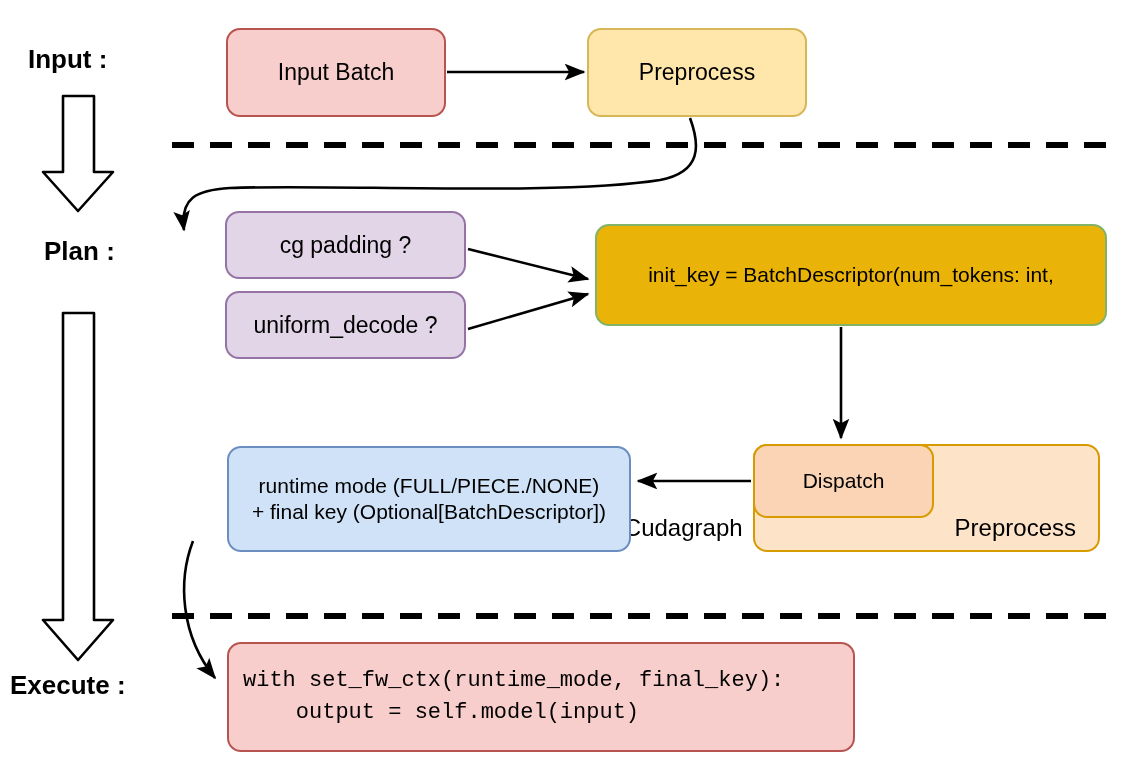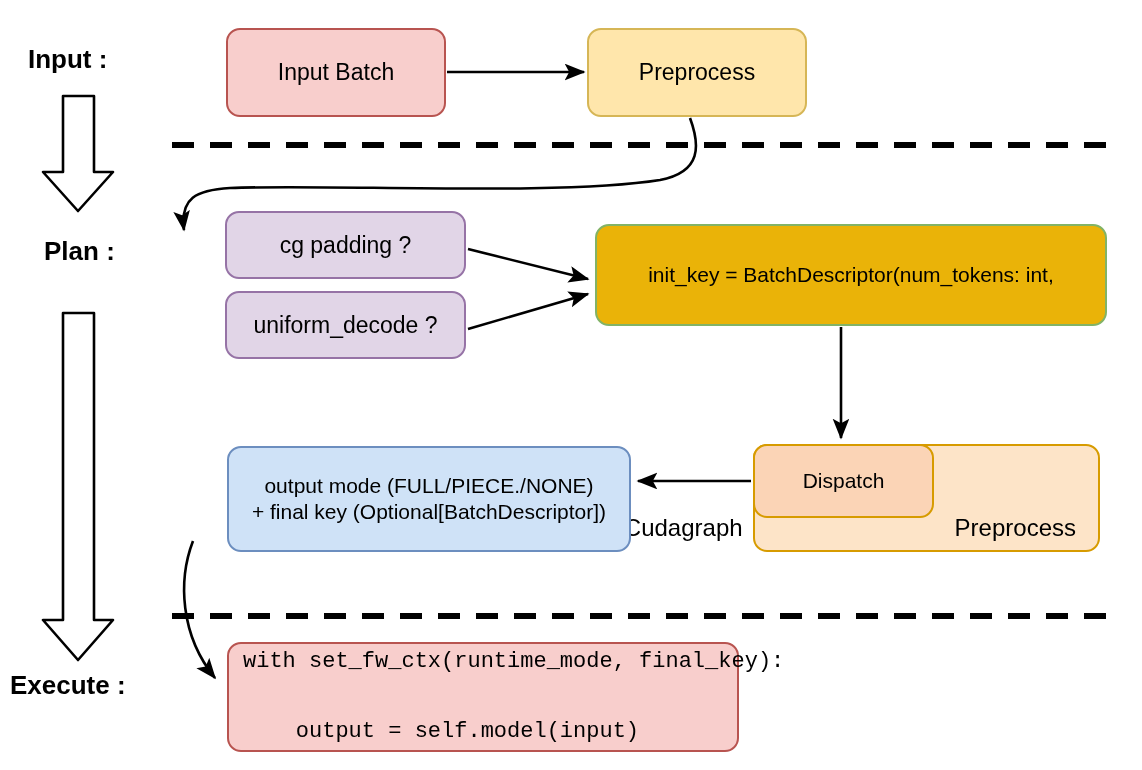--- a/index.html
+++ b/index.html
@@ -126,24 +126,24 @@
     <span style="width:100%; text-align:center; padding-left:176px; box-sizing:border-box;">Preprocess</span>
   </div>
 
   <div class="node" style="left:753px; top:444px; width:181px; height:74px; font-size:21px;
               background:#fbd4b6; border-color:#d79b00;">
     <span>Dispatch</span>
   </div>
 
   <div class="node" style="left:227px; top:446px; width:404px; height:106px; font-size:21px;
               background:#cfe2f7; border-color:#6c8ebf; flex-direction:column;">
-    <span>output mode (FULL/PIECE./NONE)</span>
+    <span>runtime mode (FULL/PIECE./NONE)</span>
     <span>+ final key (Optional[BatchDescriptor])</span>
   </div>
 
-  <div class="node code-node" style="left:227px; top:642px; width:512px; height:110px;
+  <div class="node code-node" style="left:227px; top:642px; width:628px; height:110px;
               background:#f8cecc; border-color:#b85450; flex-direction:column;
-              align-items:flex-start; justify-content:space-between;">
+              align-items:flex-start; justify-content:center;">
     <span>with set_fw_ctx(runtime_mode, final_key):</span>
     <span>    output = self.model(input)</span>
   </div>
 
 </div>
 
 </body></html>

